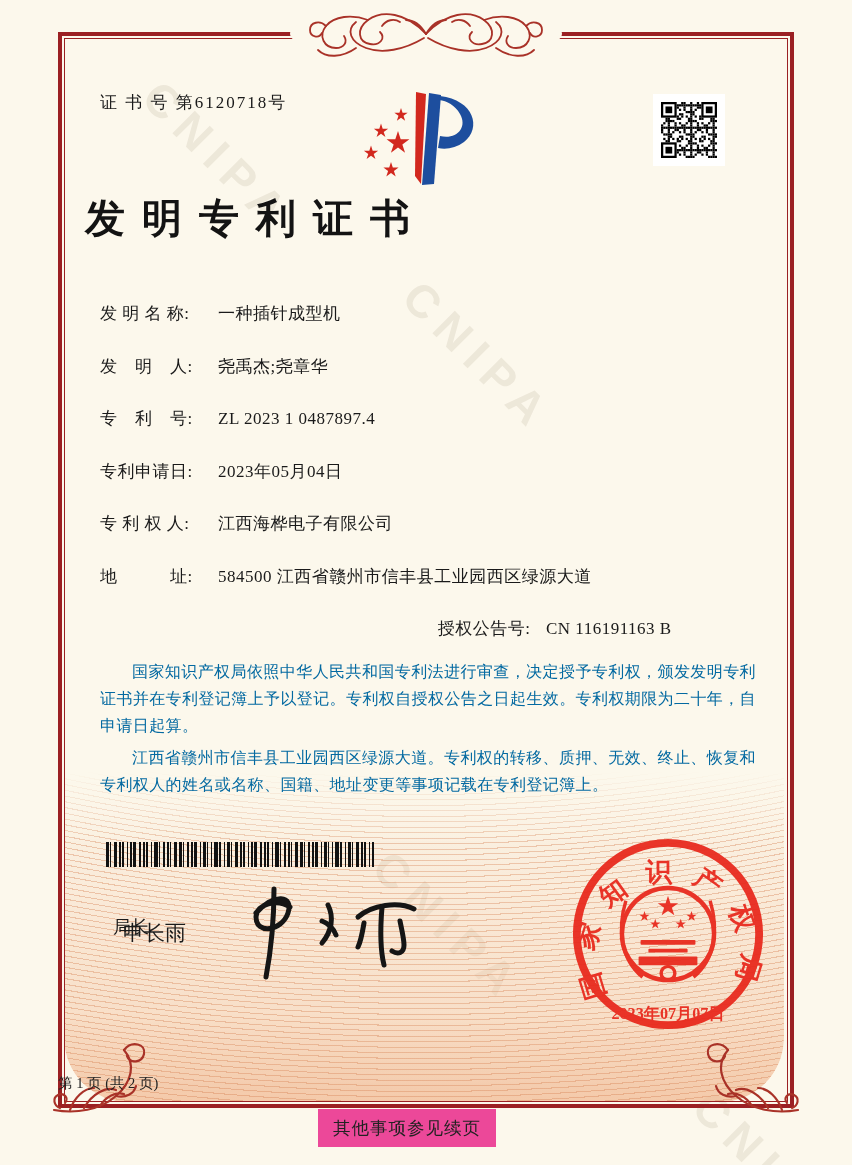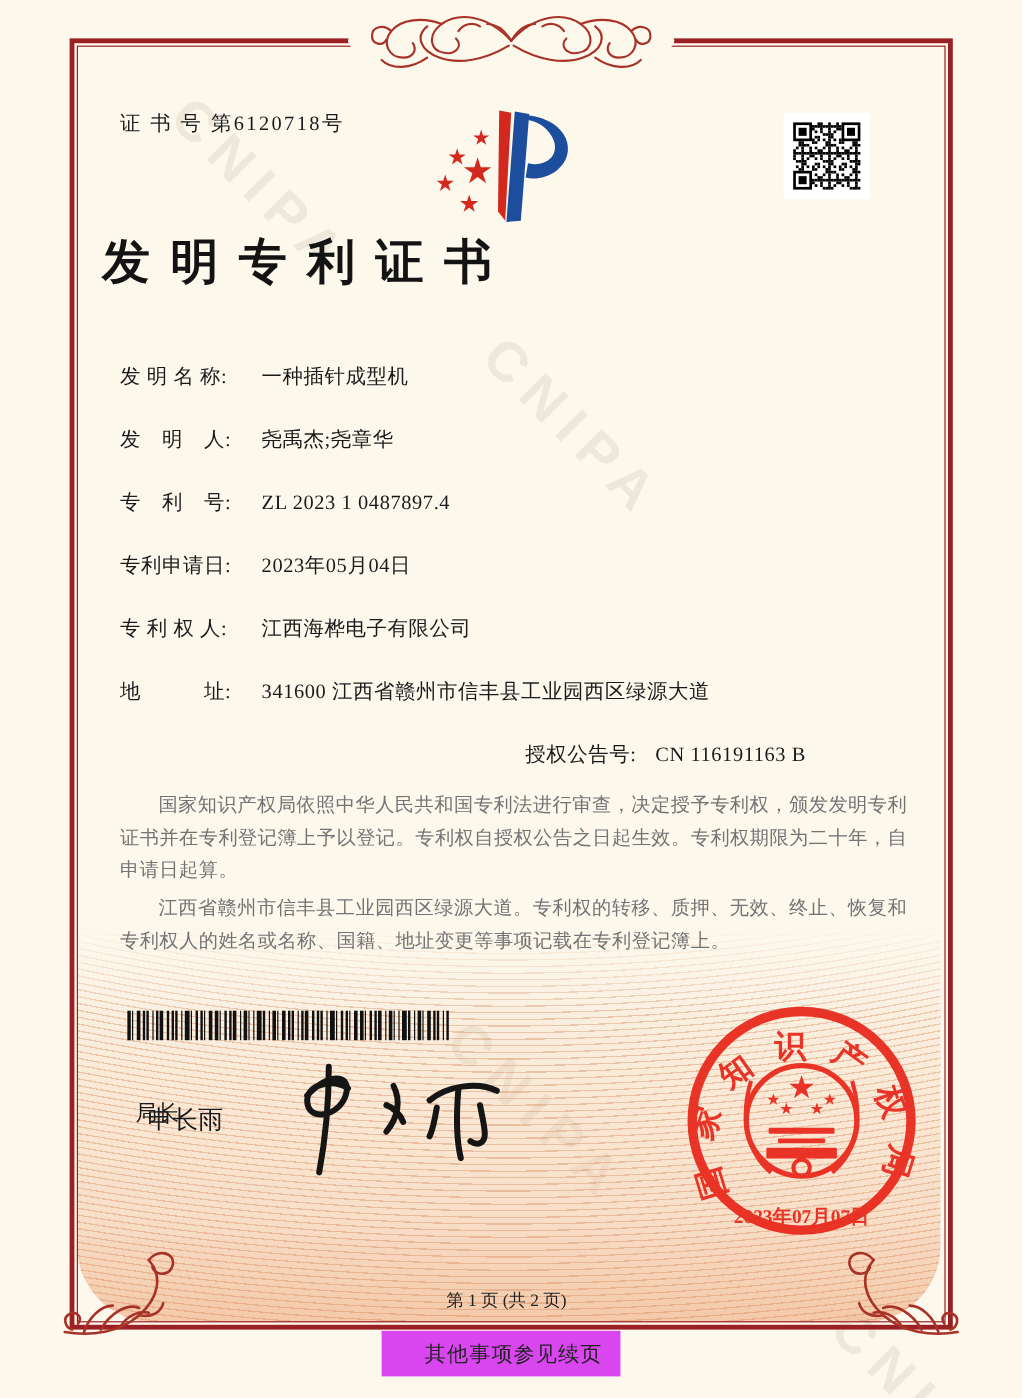--- a/index.html
+++ b/index.html
@@ -43,36 +43,36 @@
     position:absolute;left:58px;top:191px;width:728px;
     font-size:40px;font-weight:bold;letter-spacing:17px;text-indent:17px;color:#131313;padding-left:10px;
   }
   
   .field-row{position:absolute;left:100px;font-size:17px;width:690px;}
   .flabel{display:inline-block;width:112px;white-space:pre;letter-spacing:0.5px;}
   .fvalue{margin-left:6px;letter-spacing:0.5px;}
   .field-col2{position:absolute;left:328px;top:0;text-align:center;}
   
   .paras{position:absolute;left:100px;top:658px;width:656px;font-size:16px;
-    line-height:1.7;text-align:justify;letter-spacing:0.4px;color:#737373;}
+    line-height:1.7;text-align:justify;letter-spacing:0.4px;color:#0369a1;}
   .paras p{margin:0 0 4px 0;text-indent:2em;}
   
   .barcode{position:absolute;left:106px;top:842px;}
   
   .signer-title{position:absolute;left:113px;top:915px;font-size:18px;}
   .signer-name{position:absolute;left:113px;top:919px;font-size:21px;margin-left:10px;}
   .signature{position:absolute;left:222px;top:883px;}
   
   .seal{position:absolute;left:570px;top:830px;opacity:0.93;}
   
-  .page-info{position:absolute;left:58px;top:1074px;width:728px;text-align:center;
+  .page-info{position:absolute;left:58px;top:1074px;width:728px;text-align:left;
     font-size:14.5px;color:#222;}
   .note-box{position:absolute;left:318px;top:1109px;width:178px;height:38px;
-    background:#d946ef;display:flex;align-items:center;justify-content:center;
-    font-size:17.5px;letter-spacing:1px;color:#222;padding-left:21px;}
+    background:#ec4899;display:flex;align-items:center;justify-content:center;
+    font-size:17.5px;letter-spacing:1px;color:#222;}
 </style>
 </head>
 <body>
 
 <div class="page">
 
   <div class="wm" style="left:170px;top:70px">CNIPA</div>
   <div class="wm" style="left:430px;top:270px">CNIPA</div>
   <div class="wm" style="left:-120px;top:430px">CNIPA</div>
   <div class="wm" style="left:400px;top:840px">CNIPA</div>
@@ -397,21 +397,21 @@
   <div class="field-row" style="top:407px">
     <span class="flabel">专　利　号:</span><span class="fvalue">ZL 2023 1 0487897.4</span>
   </div>
   <div class="field-row" style="top:460px">
     <span class="flabel">专利申请日:</span><span class="fvalue">2023年05月04日</span>
   </div>
   <div class="field-row" style="top:512px">
     <span class="flabel">专 利 权 人:</span><span class="fvalue">江西海桦电子有限公司</span>
   </div>
   <div class="field-row" style="top:565px">
-    <span class="flabel">地　　　址:</span><span class="fvalue">341600 江西省赣州市信丰县工业园西区绿源大道</span>
+    <span class="flabel">地　　　址:</span><span class="fvalue">584500 江西省赣州市信丰县工业园西区绿源大道</span>
   </div>
   <div class="field-row" style="top:617px">
     <span class="field-col2">
       <span class="flabel">授权公告号:</span><span class="fvalue">CN 116191163 B</span>
     </span>
   </div>
 
   <div class="paras">
     <p>国家知识产权局依照中华人民共和国专利法进行审查，决定授予专利权，颁发发明专利证书并在专利登记簿上予以登记。专利权自授权公告之日起生效。专利权期限为二十年，自申请日起算。</p>
     <p>江西省赣州市信丰县工业园西区绿源大道。专利权的转移、质押、无效、终止、恢复和专利权人的姓名或名称、国籍、地址变更等事项记载在专利登记簿上。</p>

